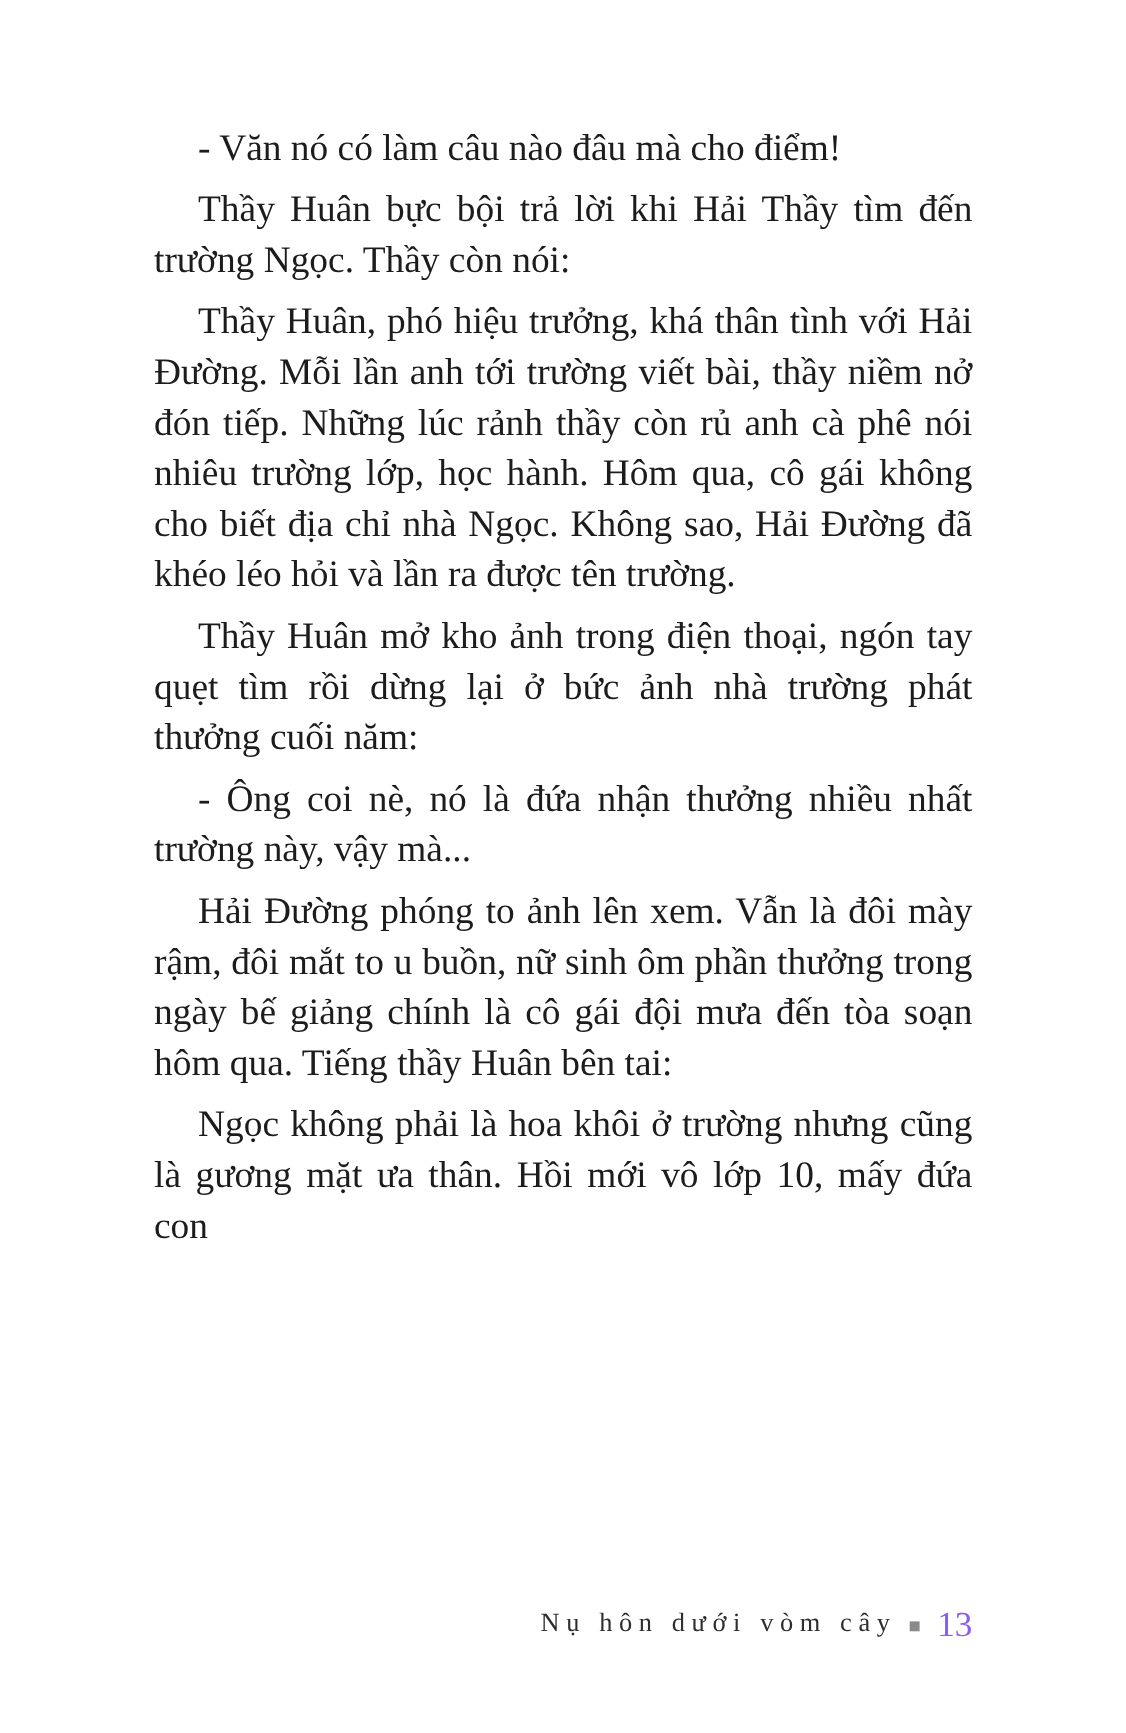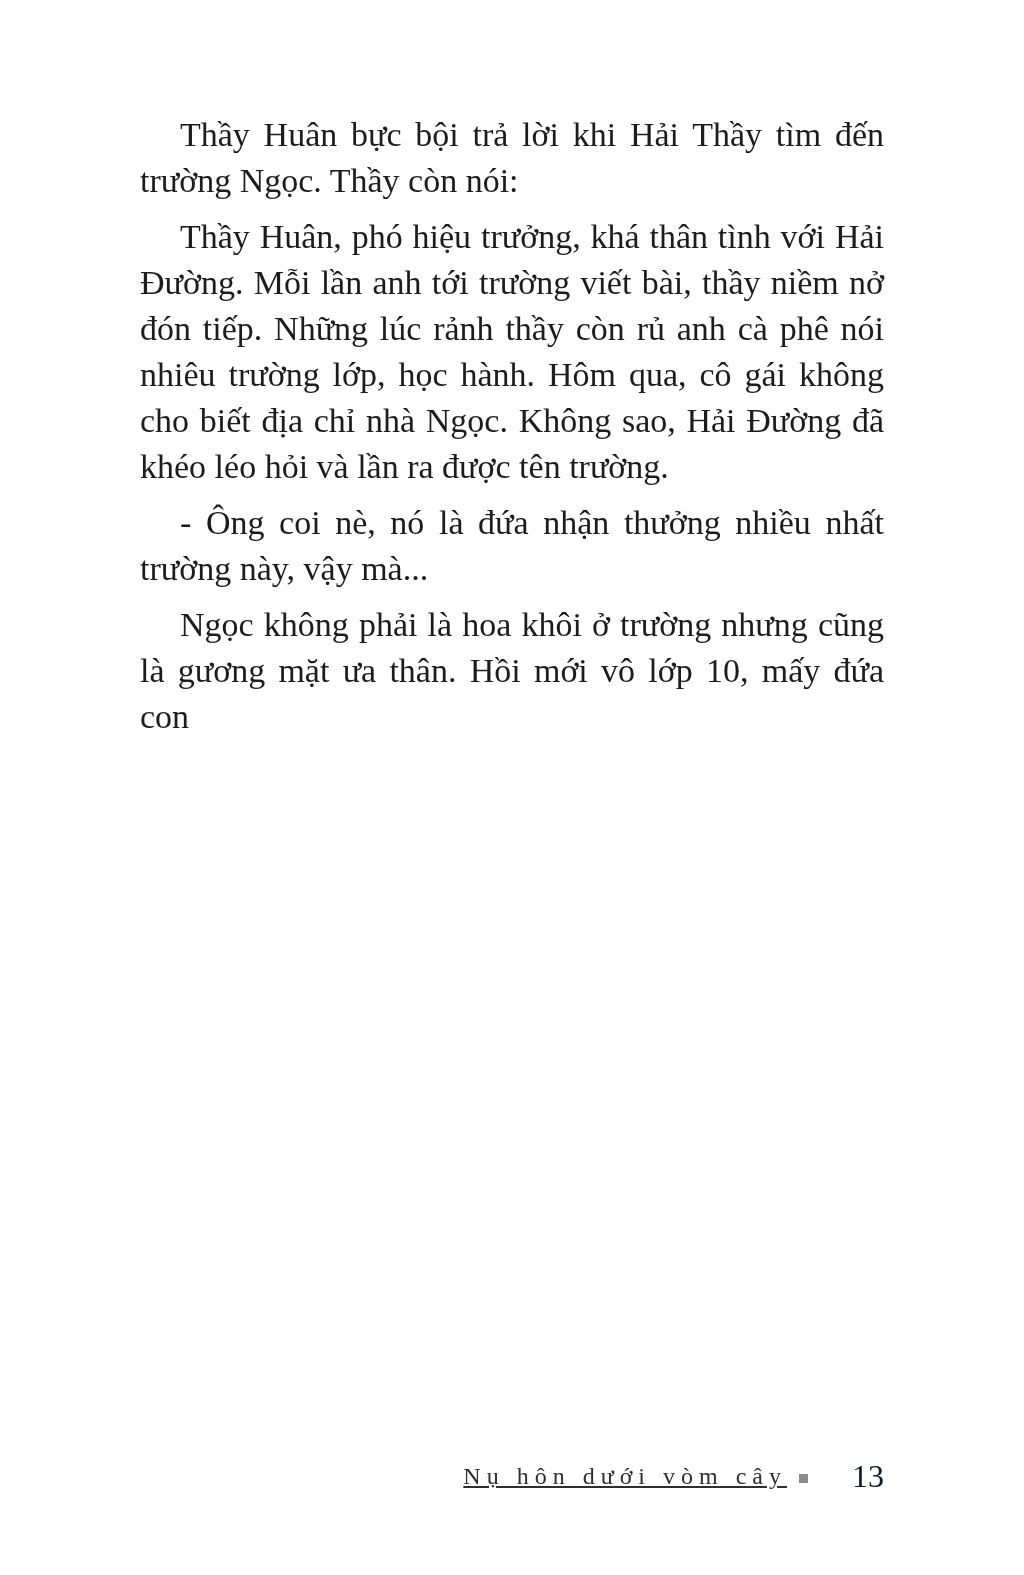--- a/index.html
+++ b/index.html
@@ -39,44 +39,45 @@
     right: 140px;
     top: 1458px;
     display: flex;
     align-items: center;
     white-space: nowrap;
   }
   .running-footer .book-title {
     font-size: 24px;
     letter-spacing: 6px;
     color: #2e2e2e;
-    text-decoration: underline;
   }
   .running-footer .sep-square {
     display: inline-block;
     width: 9px;
     height: 9px;
     background: #8a8a8a;
     margin: 4px 16px 0 12px;
   }
   .running-footer .page-num {
     font-size: 32px;
-    color: #0f172a;
-    margin-left: 28px;
+    color: #8b5cf6;
   }
 </style>
 </head>
 <body>
 
 <div class="page">
 
   <main class="text-block">
+    <p>- Văn nó có làm câu nào đâu mà cho điểm!</p>
     <p>Thầy Huân bực bội trả lời khi Hải Thầy tìm đến trường Ngọc. Thầy còn nói:</p>
     <p>Thầy Huân, phó hiệu trưởng, khá thân tình với Hải Đường. Mỗi lần anh tới trường viết bài, thầy niềm nở đón tiếp. Những lúc rảnh thầy còn rủ anh cà phê nói nhiêu trường lớp, học hành. Hôm qua, cô gái không cho biết địa chỉ nhà Ngọc. Không sao, Hải Đường đã khéo léo hỏi và lần ra được tên trường.</p>
+    <p>Thầy Huân mở kho ảnh trong điện thoại, ngón tay quẹt tìm rồi dừng lại ở bức ảnh nhà trường phát thưởng cuối năm:</p>
     <p>- Ông coi nè, nó là đứa nhận thưởng nhiều nhất trường này, vậy mà...</p>
+    <p>Hải Đường phóng to ảnh lên xem. Vẫn là đôi mày rậm, đôi mắt to u buồn, nữ sinh ôm phần thưởng trong ngày bế giảng chính là cô gái đội mưa đến tòa soạn hôm qua. Tiếng thầy Huân bên tai:</p>
     <p>Ngọc không phải là hoa khôi ở trường nhưng cũng là gương mặt ưa thân. Hồi mới vô lớp 10, mấy đứa con</p>
   </main>
 
   <footer class="running-footer">
     <span class="book-title">Nụ hôn dưới vòm cây</span>
     <span class="sep-square"></span>
     <span class="page-num">13</span>
   </footer>
 
 </div>

